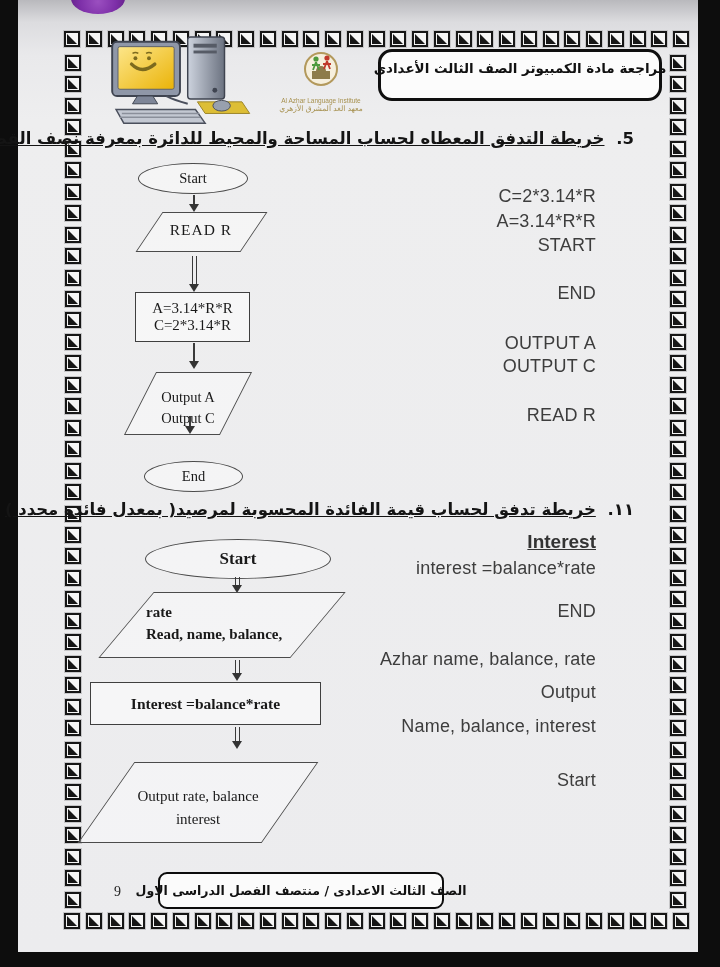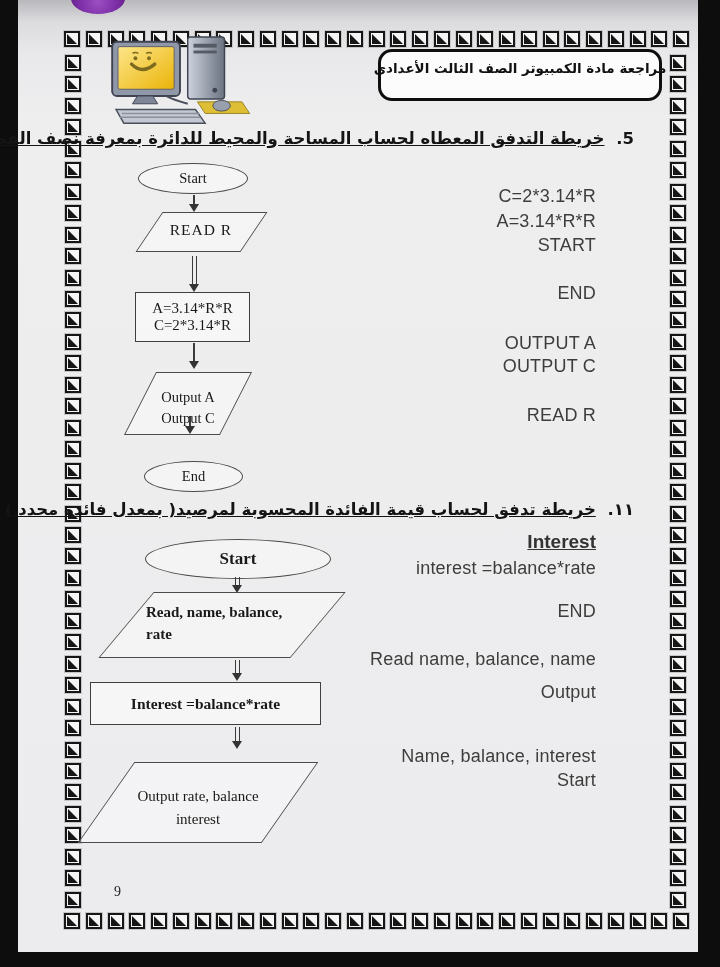--- a/index.html
+++ b/index.html
@@ -245,20 +245,33 @@
       <rect x="90" y="8" width="24" height="4" fill="#565b66"></rect>
       <rect x="90" y="15" width="24" height="3" fill="#565b66"></rect>
       <circle cx="112" cy="56" r="2.5" fill="#3f4450"></circle>
       <path d="M84 70 Q70 66 62 62" stroke="#4a4f5c" fill="none" stroke-width="2"></path>
       <path d="M94 68 h46 l8 12 h-46 z" fill="#ddbe35" stroke="#9a842a"></path>
       <ellipse cx="119" cy="72" rx="9" ry="5.5" fill="#98a0ae" stroke="#4a4f5c"></ellipse>
       <path d="M10 76 L92 76 L102 90 L18 90 Z" fill="#c3c8d2" stroke="#4a4f5c" stroke-width="1.5"></path>
       <path d="M16 80 h80 M14 84 h83" stroke="#8a8f9a" stroke-width="1.5"></path>
     </svg>
 
+    <div class="logo-wrap">
+      <svg width="60" height="42" viewBox="0 0 60 42">
+        <circle cx="30" cy="19" r="16" fill="#f6efdd" stroke="#b3995c" stroke-width="2"></circle>
+        <rect x="21" y="21" width="18" height="8" fill="#8d7b4a"></rect>
+        <path d="M25 21 a5 5 0 0 1 10 0 z" fill="#8d7b4a"></path>
+        <circle cx="25" cy="9" r="2.6" fill="#4e9a3c"></circle>
+        <path d="M25 12 l-3 8 M25 12 l3 8 M21 15 h8" stroke="#4e9a3c" stroke-width="1.8" fill="none"></path>
+        <circle cx="36" cy="8" r="2.6" fill="#c0392b"></circle>
+        <path d="M36 11 l-3 8 M36 11 l3 8 M32 14 h8" stroke="#c0392b" stroke-width="1.8" fill="none"></path>
+      </svg>
+      <div class="logo-line1">Al Azhar Language Institute</div>
+      <div class="logo-line2">معهد الغد المشرق الأزهري</div>
+    </div>
 
     <div class="title-box">
       <span>مراجعة مادة الكمبيوتر الصف الثالث الأعدادى</span>
     </div>
 
     <div class="heading" style="top:129px; right:64px;">
       <span class="h-num">5.</span>
       <span class="h-text">خريطة التدفق المعطاه لحساب المساحة والمحيط للدائرة بمعرفة نصف القطر :</span>
     </div>
 
@@ -323,22 +336,22 @@
       <span class="fc-text" style="font-size:17px; font-weight:bold;">Start</span>
     </div>
 
     <div class="varrow hollow" style="left:213px; top:577px; height:16px;">
         <div class="shaft"></div>
         <div class="head"></div>
       </div>
 
     <div class="para" style="left:108px; top:592px; width:192px; height:66px; transform:skewX(-40deg);"></div>
     <div class="overlay-text" style="left:128px; top:602px; width:170px; text-align:left; font-size:15px; font-weight:bold; line-height:1.45;">
+      <span style="display:block;">rate</span>
       <span style="display:block;">Read, name, balance,</span>
-      <span style="display:block;">rate</span>
     </div>
 
     <div class="varrow hollow" style="left:213px; top:660px; height:21px;">
         <div class="shaft"></div>
         <div class="head"></div>
       </div>
 
     <div class="rect" style="left:72px; top:682px; width:231px; height:43px;">
       <span class="fc-text" style="font-size:15.5px; font-weight:bold;">Interest =balance*rate</span>
     </div>
@@ -348,21 +361,24 @@
         <div class="head"></div>
       </div>
 
     <div class="para" style="left:88px; top:762px; width:184px; height:81px; transform:skewX(-35deg);"></div>
     <div class="overlay-text" style="left:105px; top:785px; width:150px; text-align:center; font-size:15px; line-height:1.5;">
       <span style="display:block;">Output rate, balance</span>
       <span style="display:block;">interest</span>
     </div>
 
     <div class="ans" style="top:601px;">END</div>
-    <div class="ans" style="top:649px;">Read name, balance, name</div>
+    <div class="ans" style="top:649px;">Azhar name, balance, rate</div>
     <div class="ans" style="top:682px;">Output</div>
-    <div class="ans" style="top:746px;">Name, balance, interest</div>
+    <div class="ans" style="top:716px;">Name, balance, interest</div>
     <div class="ans" style="top:770px;">Start</div>
 
+    <div class="footer-box">
+      <span>الصف الثالث الاعدادى / منتصف الفصل الدراسى الاول</span>
+    </div>
     <div class="page-number">9</div>
 
   </div>
 </div>
 
 </body></html>

